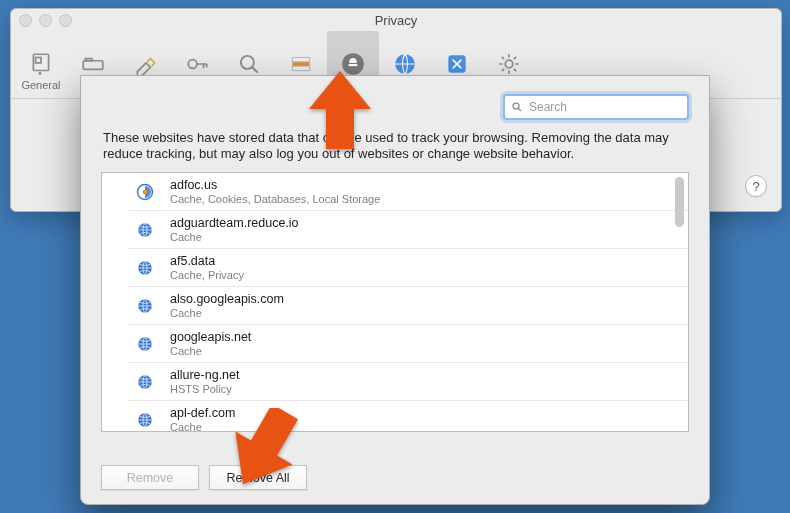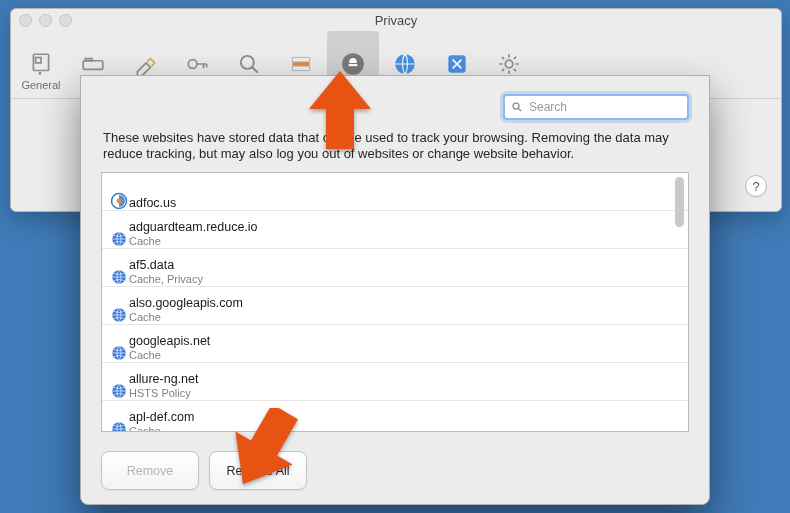--- a/index.html
+++ b/index.html
@@ -27,30 +27,30 @@
 .search-icon{color:#888;margin-right:4px;display:inline-flex;}
 .search-input{border:0;outline:0;flex:1;font-size:12px;color:#555;background:transparent;}
 .search-input::placeholder{color:#9a9a9a;}
 
 .desc{font-size:13px;color:#272727;line-height:16px;margin:0 2px 10px 2px;}
 
 .list-box{position:relative;background:#fff;border:1px solid #bdbdbd;height:258px;overflow:hidden;}
 .list-scroll{position:absolute;top:4px;right:4px;bottom:4px;width:9px;}
 .list-thumb{position:absolute;top:0;right:0;width:9px;height:50px;background:#c9c9c9;border-radius:5px;}
 
-.row{height:37px;border-bottom:1px solid #e6e6e6;display:flex;align-items:flex-end;padding:0 10px 0 8px;gap:1px;}
+.row{height:37px;border-bottom:1px solid #e6e6e6;display:flex;align-items:center;padding:0 10px 0 8px;gap:16px;margin-left:26px;}
 .row:last-child{border-bottom:0;}
 .row-favicon{width:18px;height:18px;flex:0 0 18px;display:flex;align-items:center;justify-content:center;}
 .row-favicon svg{width:18px;height:18px;}
 .row-text{display:flex;flex-direction:column;line-height:14px;}
 .row-domain{font-size:12.5px;color:#1a1a1a;}
 .row-types{font-size:11px;color:#808080;}
 
 .sheet-buttons{position:absolute;left:20px;right:20px;bottom:14px;display:flex;align-items:center;}
-.btn{height:21px;border-radius:8px;border:1px solid #c2c2c2;background:linear-gradient(#fff,#f3f3f3);font-size:12.5px;color:#2b2b2b;padding:8px 12px;min-width:72px;display:inline-flex;align-items:center;justify-content:center;box-shadow:0 1px 1px rgba(0,0,0,.06);margin-top:31px;}
+.btn{height:21px;border-radius:0;border:1px solid #c2c2c2;background:linear-gradient(#fff,#f3f3f3);font-size:12.5px;color:#2b2b2b;padding:1px 12px;min-width:72px;display:inline-flex;align-items:center;justify-content:center;box-shadow:0 1px 1px rgba(0,0,0,.06);margin-top:31px;}
 .btn.disabled{color:#b3b3b3;}
 .btn.primary{background:linear-gradient(#5fa3ff,#1571ff);border-color:#2f72d6;color:#fff;font-weight:500;}
 .sheet-buttons .spacer{flex:1;}
 .sheet-buttons .btn+.btn{margin-left:10px;}
 
 .overlay{position:absolute;inset:0;pointer-events:none;}
 .arrow svg{display:block;}
 .arrow{position:absolute;filter:drop-shadow(0 2px 2px rgba(0,0,0,.35));}
 </style>
 </head>
@@ -187,20 +187,21 @@
         <div class="row">
           <span class="row-favicon">
             <svg viewBox="0 0 24 24">
               <circle cx="12" cy="12" r="10" fill="#fff" stroke="#3a78c6" stroke-width="2"></circle>
               <path d="M12 4a8 8 0 0 1 0 16" fill="#3a78c6" opacity=".85"></path>
               <circle cx="12" cy="12" r="3.2" fill="#f08a3c"></circle>
             </svg>
           </span>
           <span class="row-text">
             <span class="row-domain">adfoc.us</span>
+            <span class="row-types">Cache, Cookies, Databases, Local Storage</span>
           </span>
         </div>
         <div class="row">
           <span class="row-favicon">
             <svg viewBox="0 0 24 24">
               <circle cx="12" cy="12" r="9" fill="#3a78d8"></circle>
               <path d="M3 12h18M12 3c3.5 3 3.5 15 0 18M12 3c-3.5 3-3.5 15 0 18M5 7c4 2 10 2 14 0M5 17c4-2 10-2 14 0" stroke="#ffffff" stroke-width="1" fill="none" opacity=".9"></path>
             </svg>
           </span>
           <span class="row-text">

